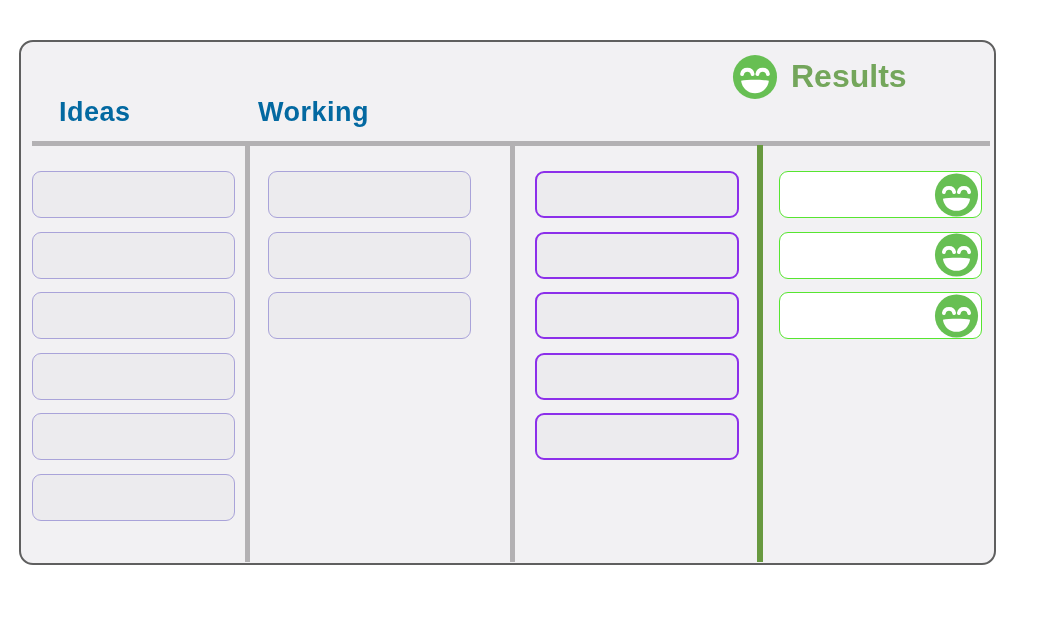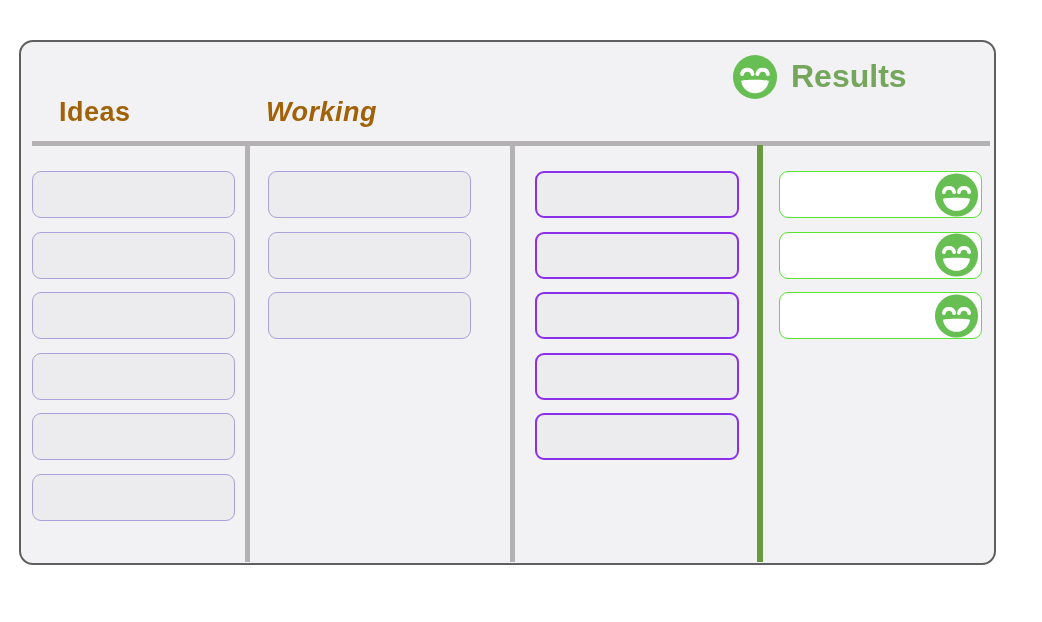--- a/index.html
+++ b/index.html
@@ -17,27 +17,27 @@
     box-sizing: border-box;
     background: #f2f1f3;
     border: 2.5px solid #5f5f5f;
     border-radius: 14px;
   }
   .col-header {
     position: absolute;
     top: 57px;
     font-size: 27px;
     font-weight: bold;
-    color: #a16207;
+    color: #0369a1;
     letter-spacing: 0.5px;
     line-height: 1;
     white-space: nowrap;
   }
   .hdr-ideas     { left: 38px;  }
-  .hdr-working   { left: 245px; font-style: italic; }
+  .hdr-working   { left: 237px; }
   .hdr-delivered { left: 519px; }
 
   .results-header {
     position: absolute;
     left: 711px; top: 8px;
     display: flex;
     align-items: flex-end;
     gap: 13px;
   }
   .results-header .smiley { width: 46px; height: 46px; margin-top: 4px; }

